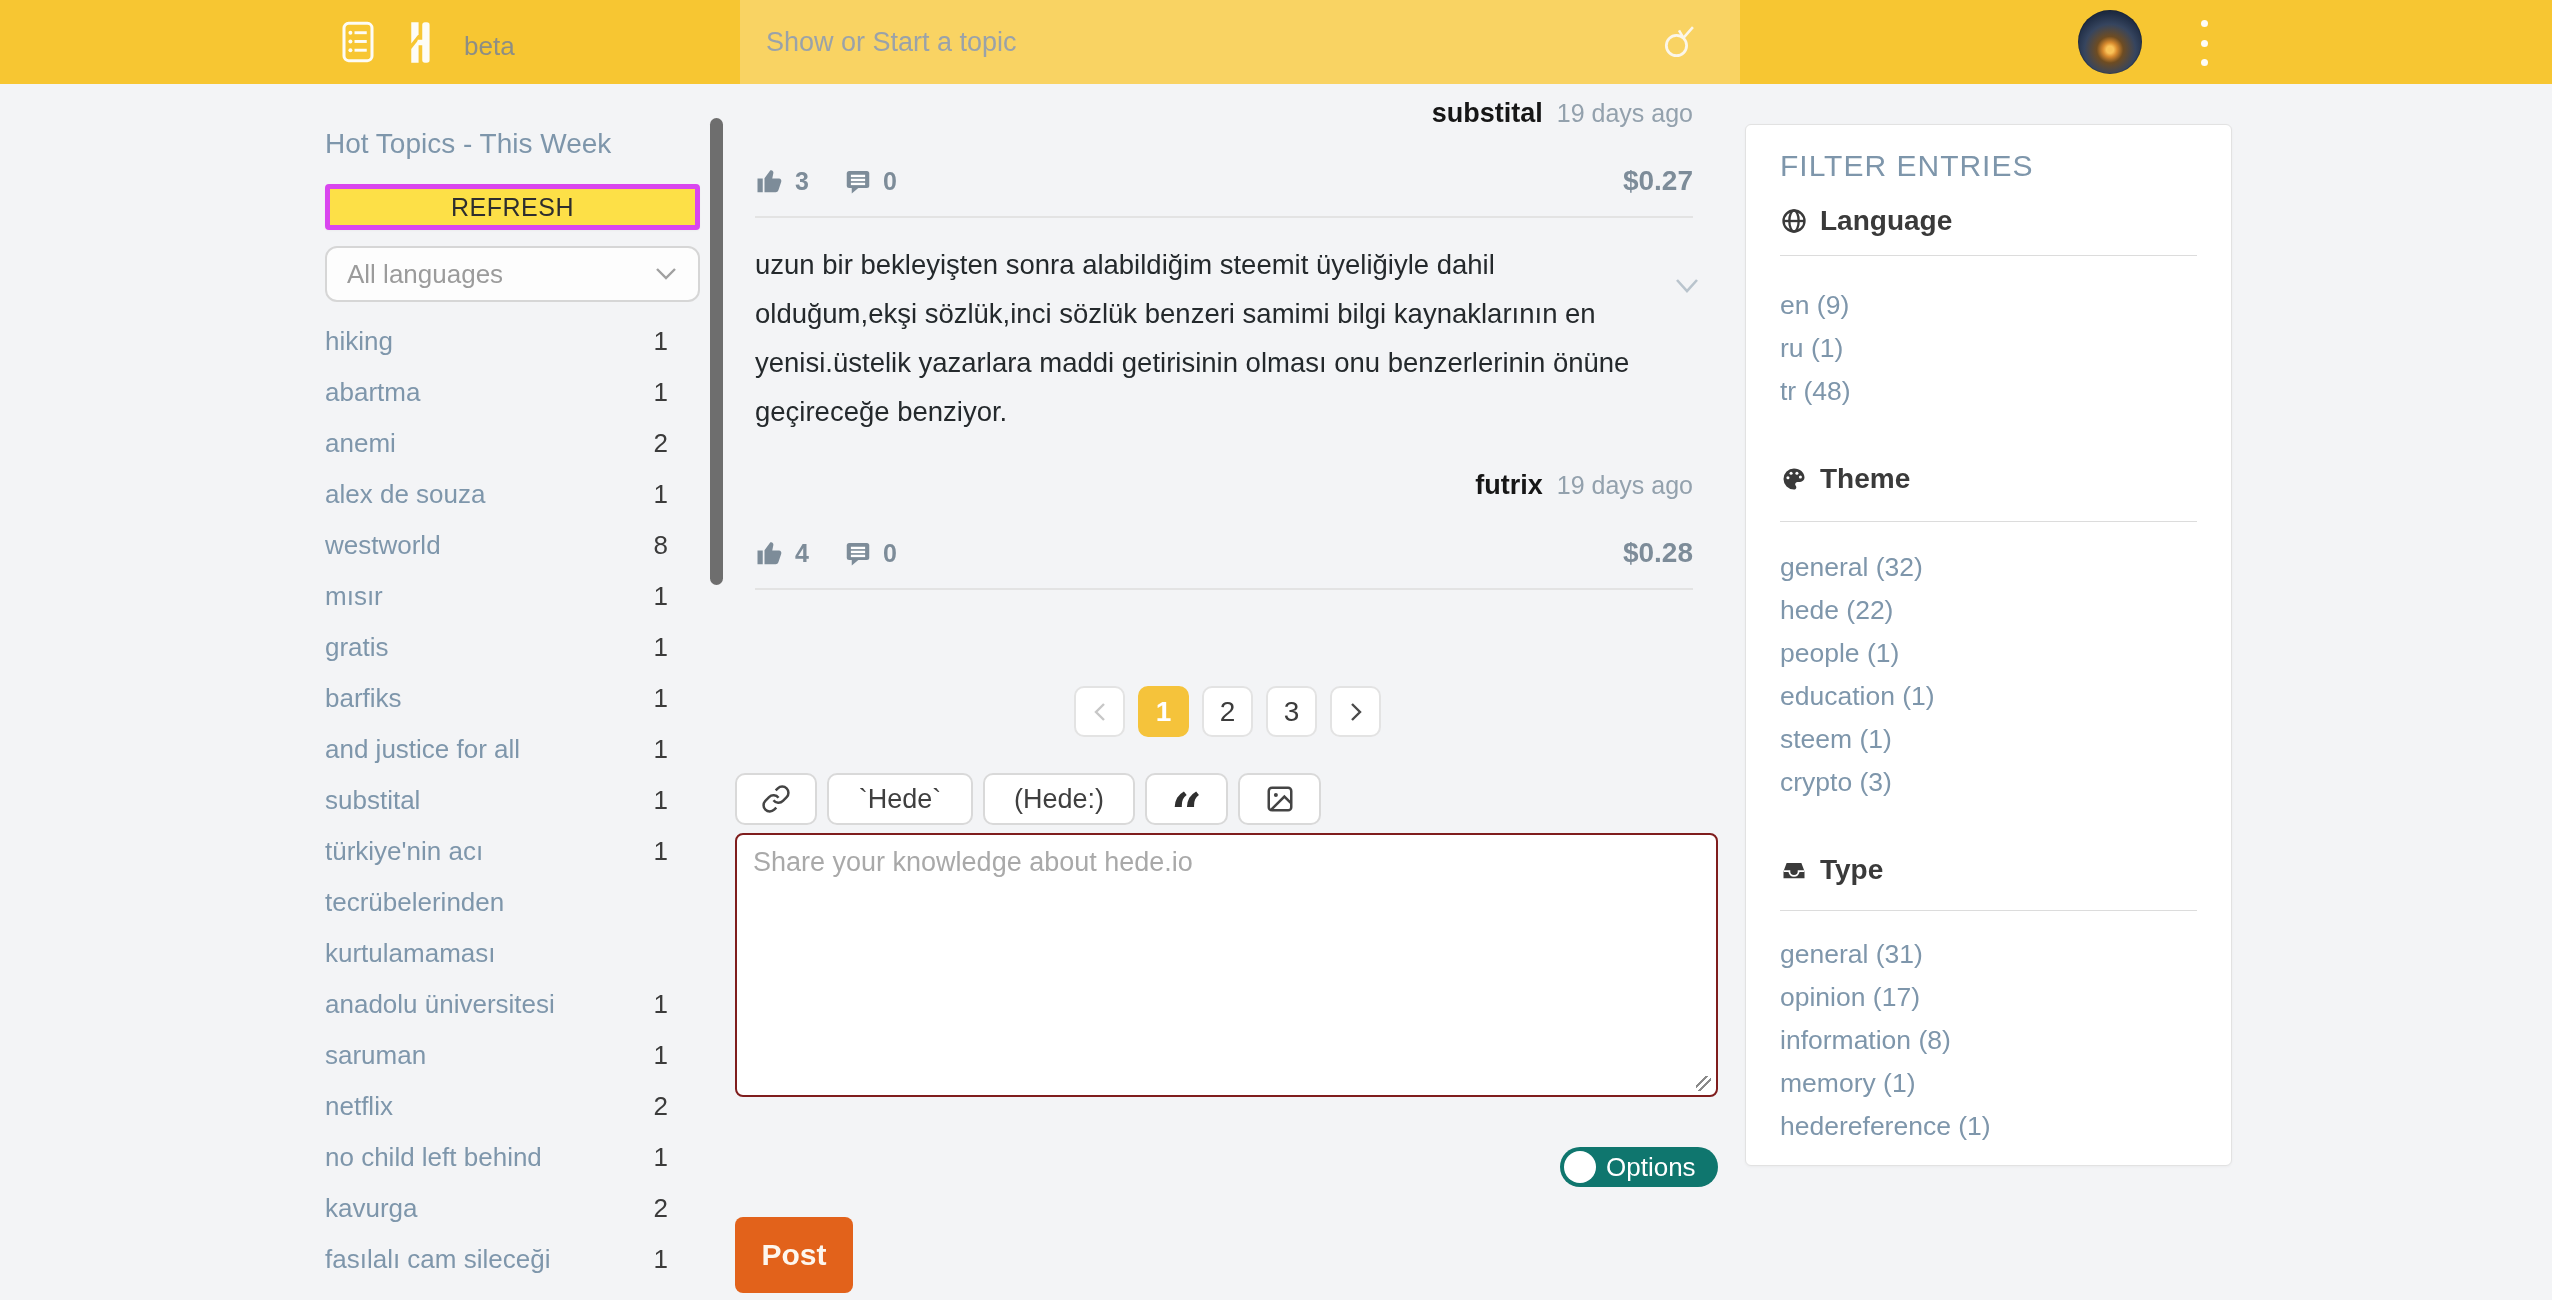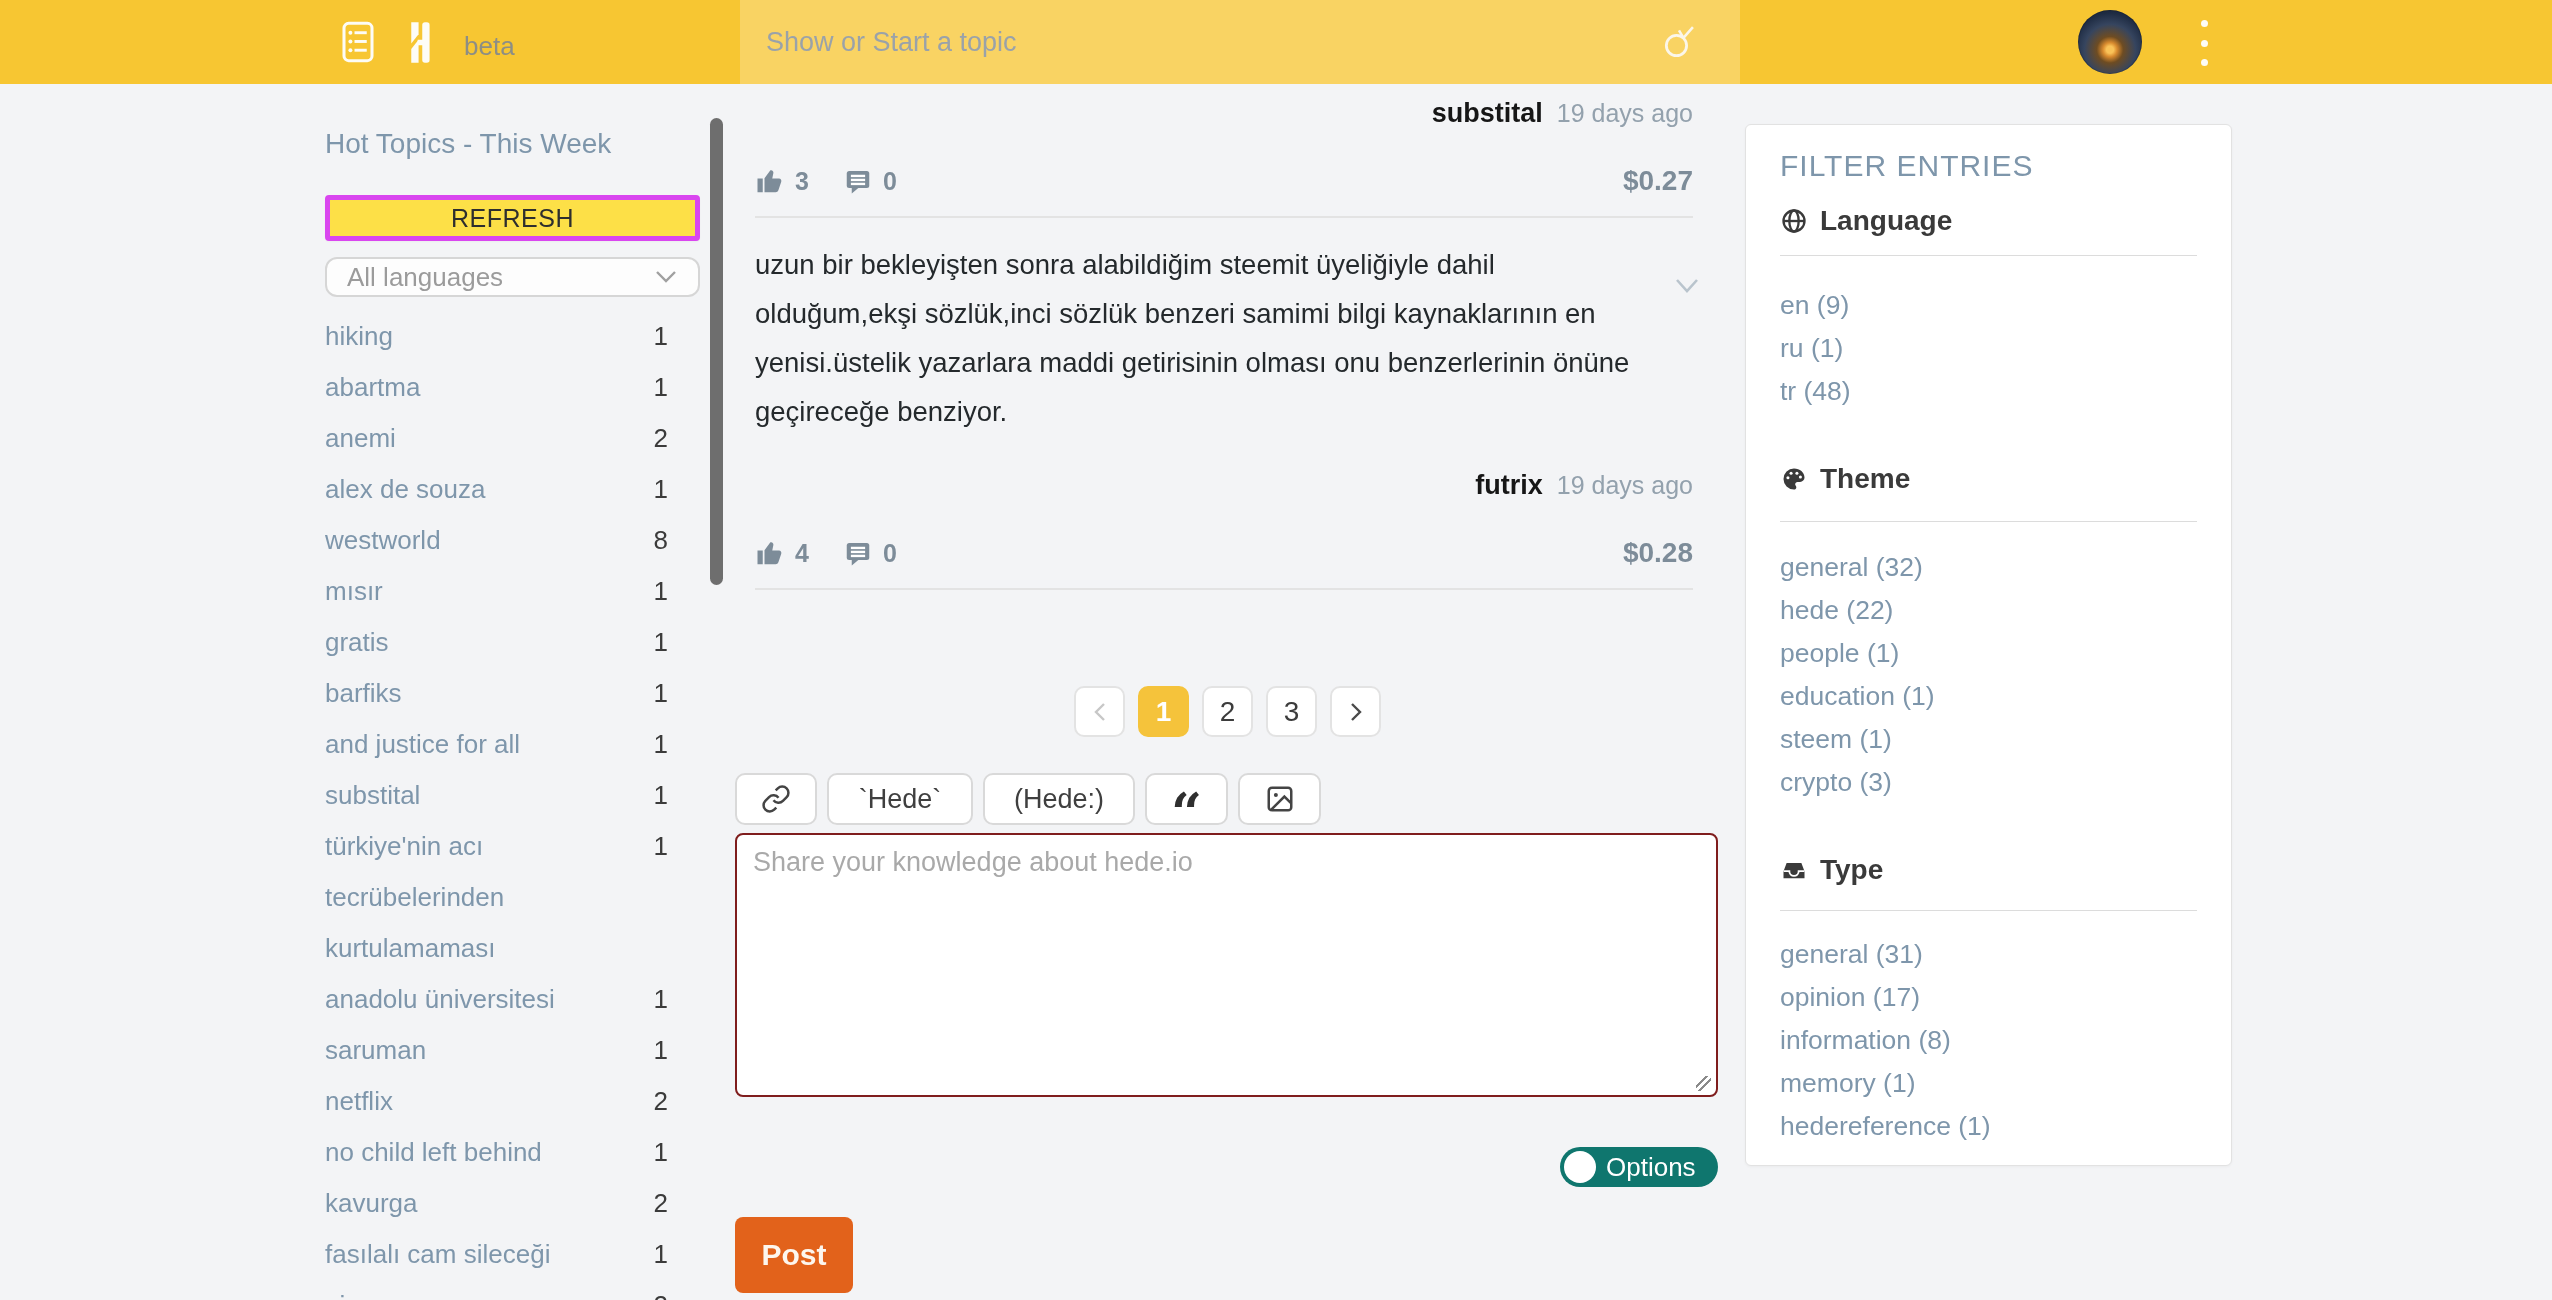--- a/index.html
+++ b/index.html
@@ -15,24 +15,24 @@
   .search-input::placeholder{color:#9aa2a9;opacity:1}
   .search-icon{position:absolute;right:42px;top:24px}
   .avatar{position:absolute;left:2078px;top:10px;width:64px;height:64px;border-radius:50%;
     background:radial-gradient(circle at 50% 62%, #f9c258 0 7%, #d88a2e 14%, #6e4c22 26%, #36455f 50%, #1e2b42 72%, #151f2e 100%);
     box-shadow:inset 0 0 0 1px rgba(0,0,0,.15)}
   .kebab{position:absolute;left:2194px;top:20px;width:20px;height:46px;display:flex;flex-direction:column;justify-content:space-between;align-items:center;cursor:pointer}
   .kebab i{width:7px;height:7px;border-radius:50%;background:#fdfcf6;display:block}
 
   
   .sidebar{position:absolute;left:325px;top:128px;width:375px}
-  .sidebar-title{color:#7e96ab;font-size:28px;font-weight:400;margin-bottom:35px}
+  .sidebar-title{color:#7e96ab;font-size:28px;font-weight:400;margin-bottom:24px}
   .refresh-btn{display:block;width:375px;height:46px;background:#fde047;border:5px solid #d946ef;border-radius:4px;
     color:#2e2e2e;font-size:25px;letter-spacing:.5px;cursor:pointer;font-family:inherit;margin-bottom:16px;box-shadow:0 1px 2px rgba(0,0,0,.03)}
-  .lang-select{width:375px;height:40px;border:2px solid #d6d6d6;border-radius:12px;background:#fdfdfd;display:flex;align-items:center;
+  .lang-select{width:375px;height:56px;border:2px solid #d6d6d6;border-radius:12px;background:#fdfdfd;display:flex;align-items:center;
     padding:0 20px;color:#9b9b9b;font-size:26px;cursor:pointer;margin-bottom:14px}
   .lang-select .sel-label{flex:1}
   .topics{width:343px}
   .topic-row{display:flex;font-size:26px;line-height:51px;cursor:pointer}
   .topic-name{flex:1;color:#7e96ab;padding-right:18px}
   .topic-count{color:#3b3b3b;white-space:nowrap}
   .side-scrollbar{position:absolute;left:710px;top:118px;width:13px;height:467px;border-radius:7px;background:#6e6e6e}
 
   
   .main{position:absolute;left:735px;top:90px;width:985px}

